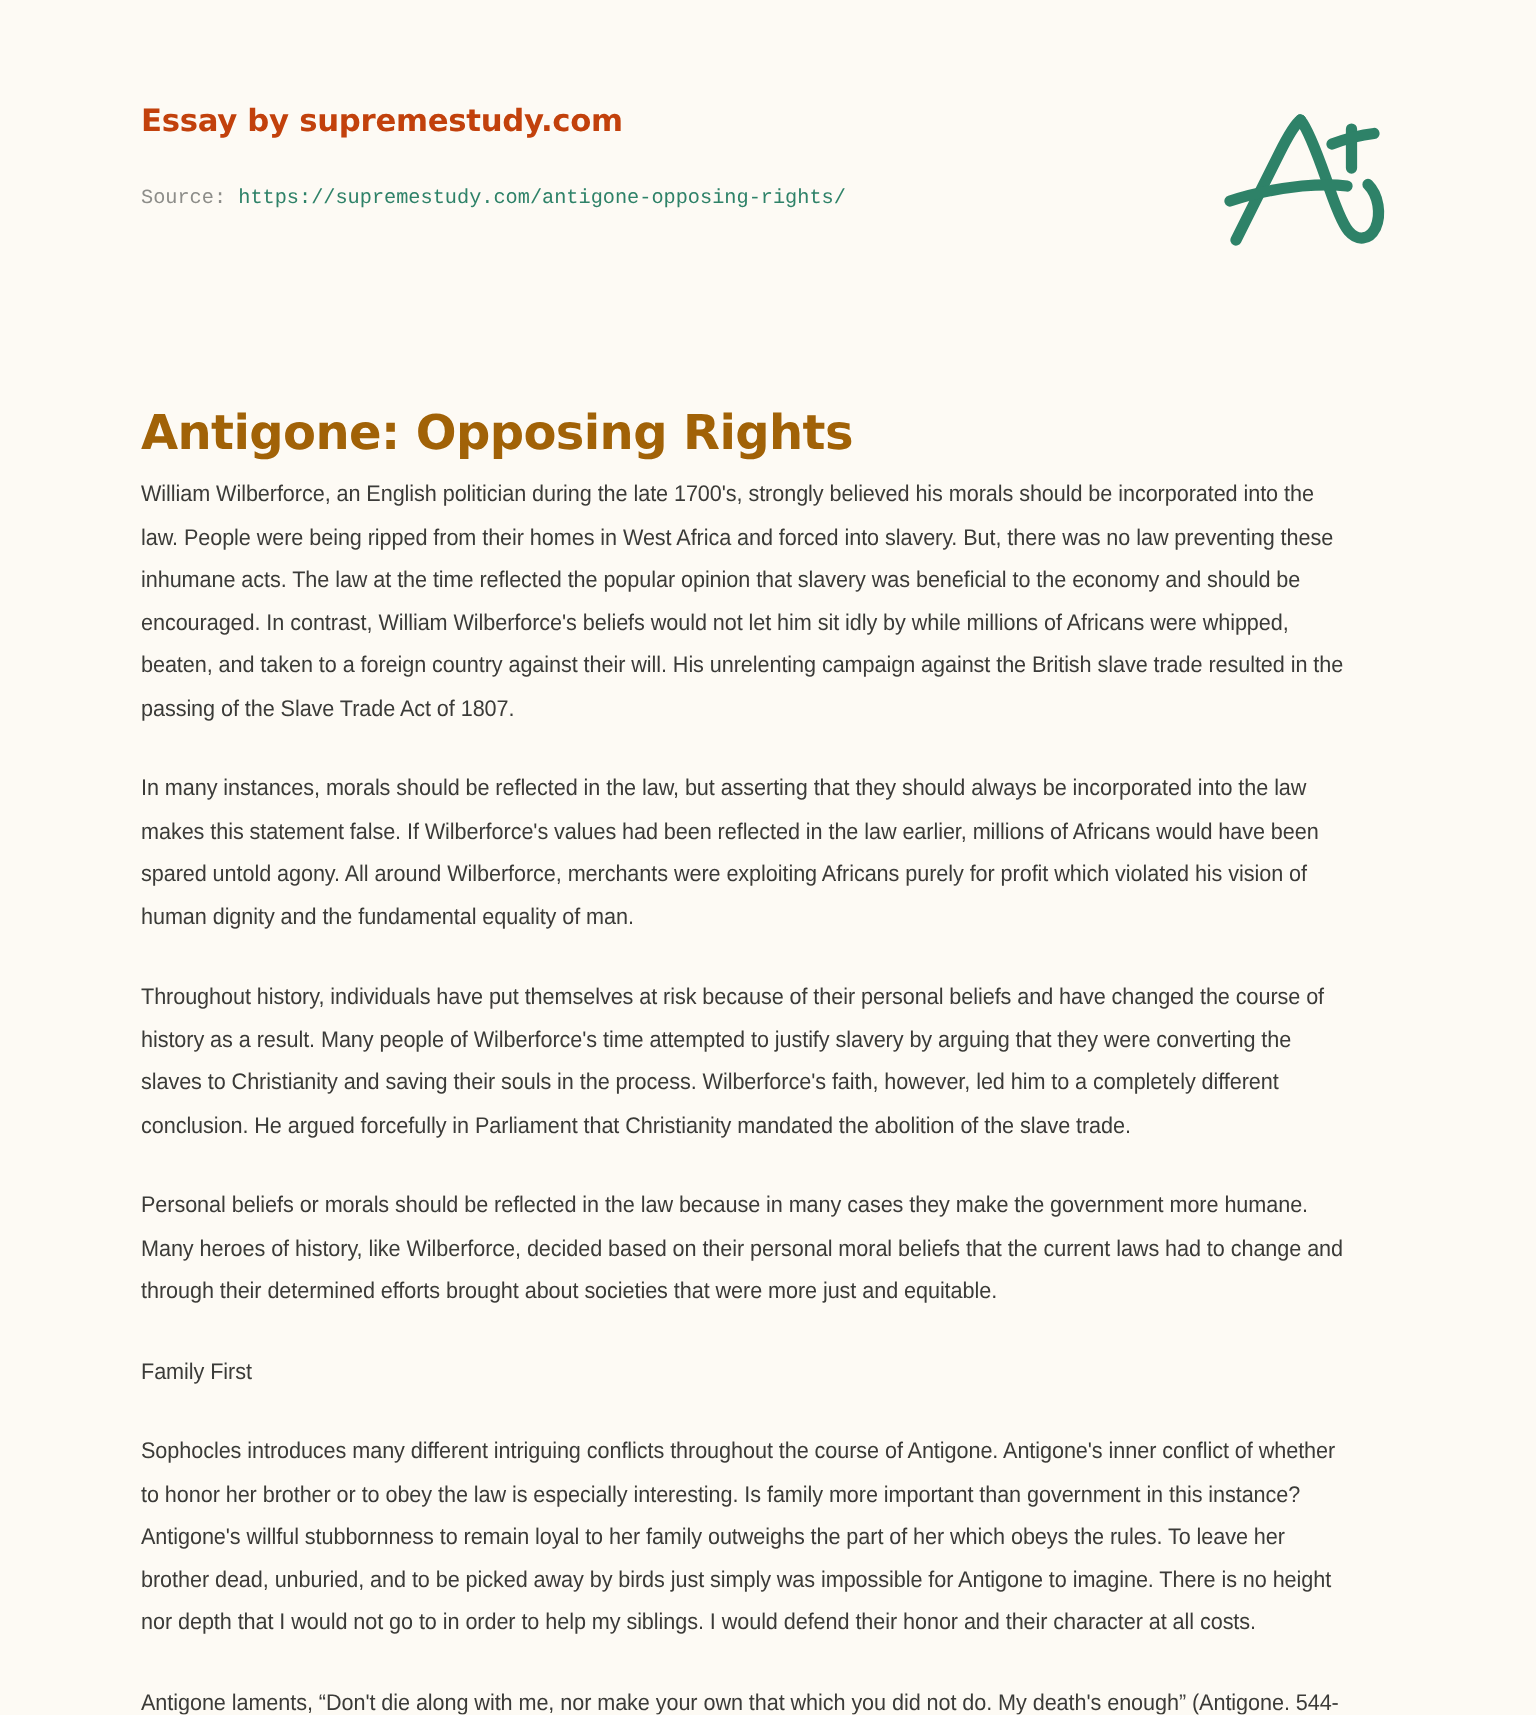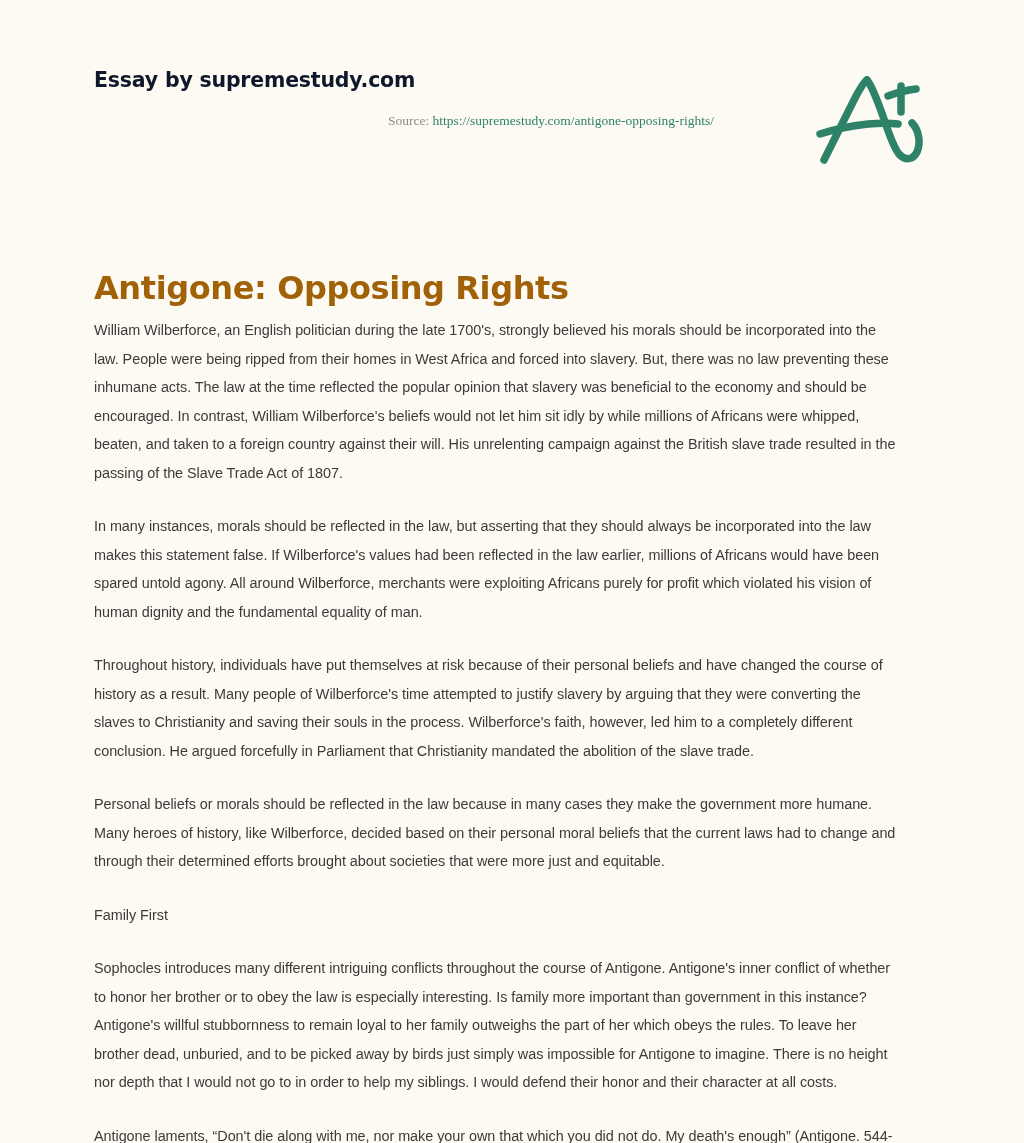--- a/index.html
+++ b/index.html
@@ -35,34 +35,33 @@
     position: absolute;
     left: 94px;
     top: 68px;
     width: 620px;
   }
 
   .brand-line {
     font-family: "DejaVu Sans", sans-serif;
     font-size: 20.5px;
     font-weight: bold;
-    color: #0f172a;
+    color: #c2410c;
     letter-spacing: -0.2px;
     line-height: 1.2;
     white-space: nowrap;
   }
 
   .source-line {
-    margin-top: 19px;
-    font-family: Liberation Serif, serif;
+    margin-top: 31px;
+    font-family: Liberation Mono, monospace;
     font-size: 13.5px;
     line-height: 1.3;
     white-space: nowrap;
     color: #8d8d89;
-    text-align: right;
   }
 
   .source-label {
     color: #8d8d89;
   }
 
   .source-url {
     color: #2e8268;
     text-decoration: none;
   }

